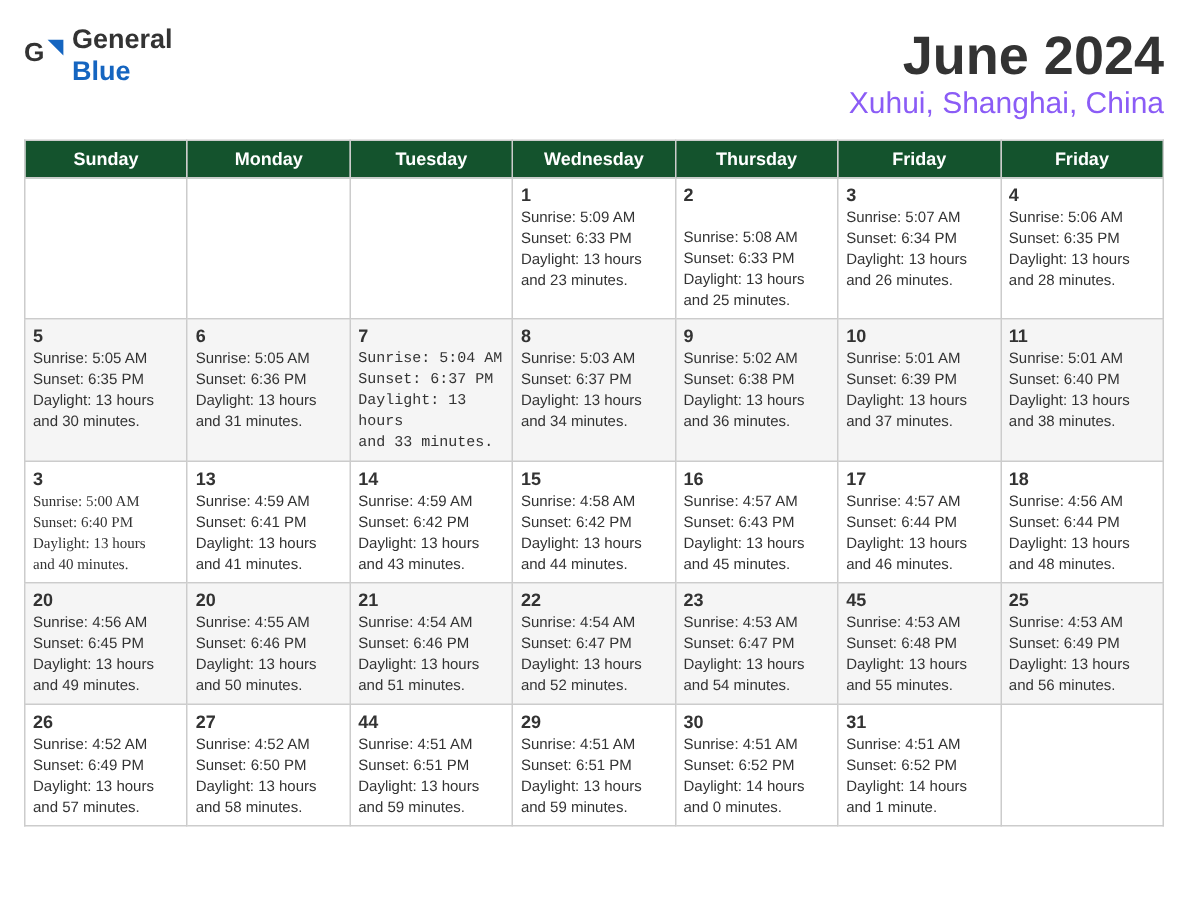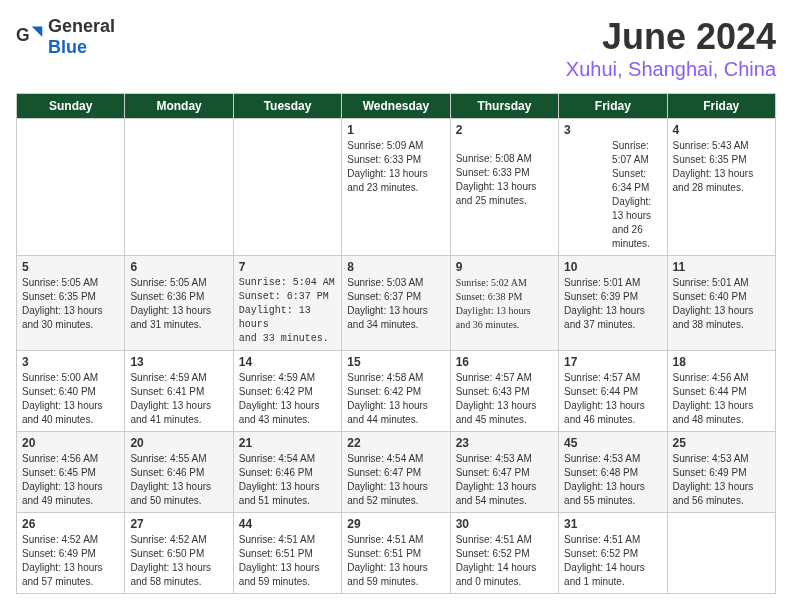--- a/index.html
+++ b/index.html
@@ -132,28 +132,28 @@
         </td>
         <td>
           <span class="day-number">2</span>
           <div class="day-info" style="white-space: pre-line; margin-top: 15px;">Sunrise: 5:08 AM
 Sunset: 6:33 PM
 Daylight: 13 hours
 and 25 minutes.</div>
         </td>
         <td>
           <span class="day-number">3</span>
-          <div class="day-info" style="white-space: pre-line; margin-left: 48px;">Sunrise: 5:07 AM
+          <div class="day-info" style="white-space: pre-line;">Sunrise: 5:07 AM
 Sunset: 6:34 PM
 Daylight: 13 hours
 and 26 minutes.</div>
         </td>
         <td>
           <span class="day-number">4</span>
-          <div class="day-info" style="white-space: pre-line;">Sunrise: 5:43 AM
+          <div class="day-info" style="white-space: pre-line;">Sunrise: 5:06 AM
 Sunset: 6:35 PM
 Daylight: 13 hours
 and 28 minutes.</div>
         </td>
       </tr>
       <tr>
         <td>
           <span class="day-number">5</span>
           <div class="day-info" style="white-space: pre-line;">Sunrise: 5:05 AM
 Sunset: 6:35 PM
@@ -176,21 +176,21 @@
         </td>
         <td>
           <span class="day-number">8</span>
           <div class="day-info" style="white-space: pre-line;">Sunrise: 5:03 AM
 Sunset: 6:37 PM
 Daylight: 13 hours
 and 34 minutes.</div>
         </td>
         <td>
           <span class="day-number">9</span>
-          <div class="day-info" style="white-space: pre-line; font-family: Liberation Serif, serif;">Sunrise: 5:02 AM
+          <div class="day-info" style="white-space: pre-line;">Sunrise: 5:02 AM
 Sunset: 6:38 PM
 Daylight: 13 hours
 and 36 minutes.</div>
         </td>
         <td>
           <span class="day-number">10</span>
           <div class="day-info" style="white-space: pre-line;">Sunrise: 5:01 AM
 Sunset: 6:39 PM
 Daylight: 13 hours
 and 37 minutes.</div>
@@ -199,21 +199,21 @@
           <span class="day-number">11</span>
           <div class="day-info" style="white-space: pre-line;">Sunrise: 5:01 AM
 Sunset: 6:40 PM
 Daylight: 13 hours
 and 38 minutes.</div>
         </td>
       </tr>
       <tr>
         <td>
           <span class="day-number">3</span>
-          <div class="day-info" style="white-space: pre-line;">Sunrise: 5:00 AM
+          <div class="day-info" style="white-space: pre-line; font-family: Liberation Serif, serif;">Sunrise: 5:00 AM
 Sunset: 6:40 PM
 Daylight: 13 hours
 and 40 minutes.</div>
         </td>
         <td>
           <span class="day-number">13</span>
           <div class="day-info" style="white-space: pre-line;">Sunrise: 4:59 AM
 Sunset: 6:41 PM
 Daylight: 13 hours
 and 41 minutes.</div>

